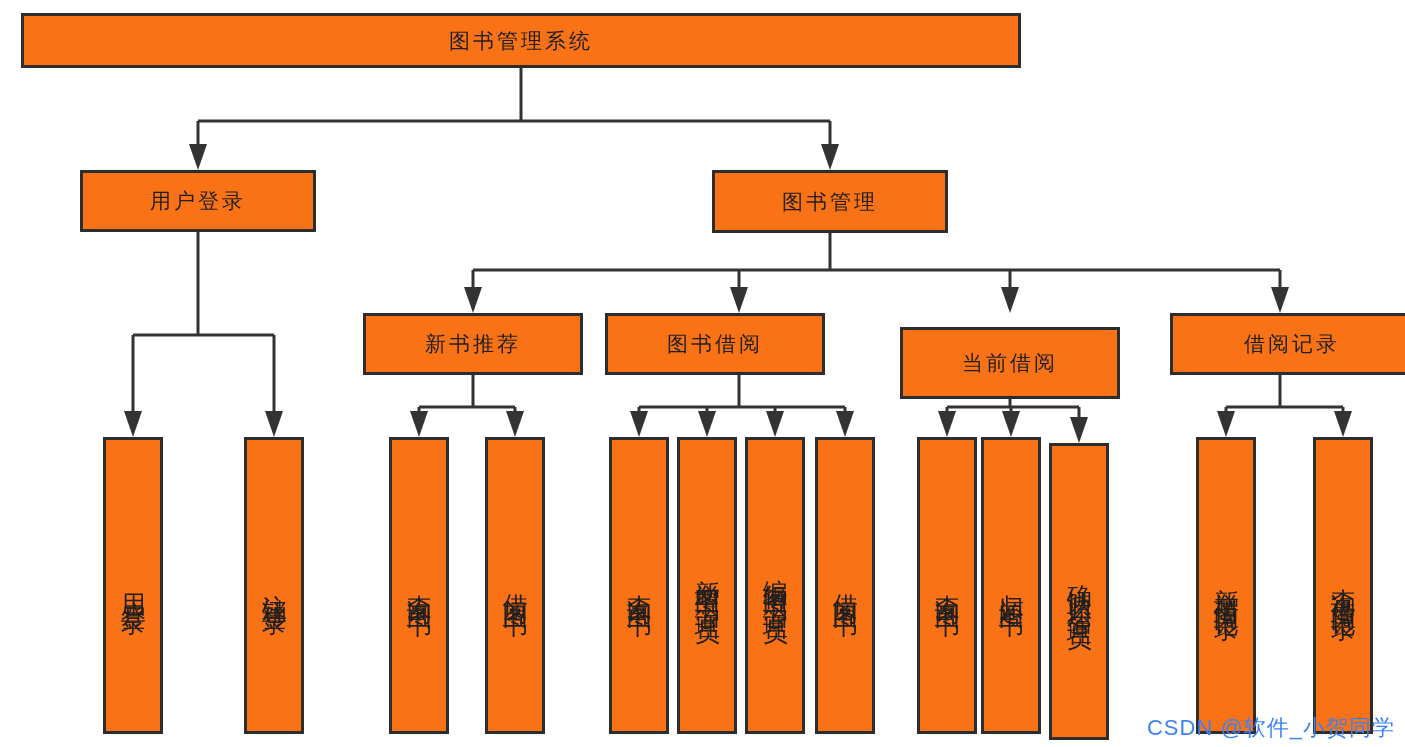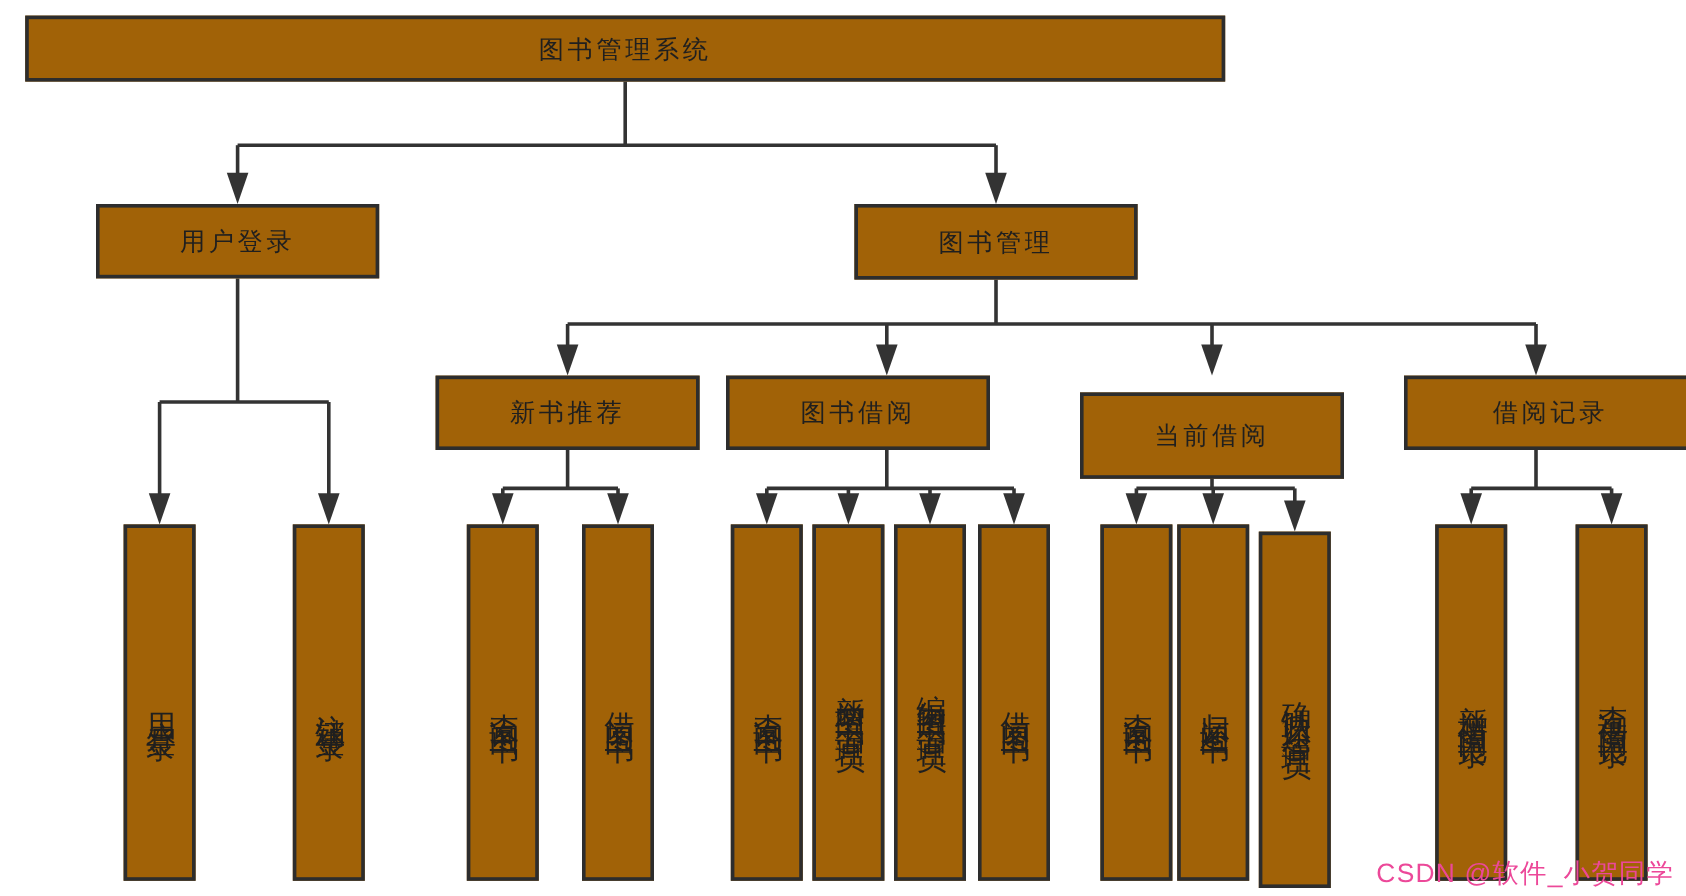--- a/index.html
+++ b/index.html
@@ -9,21 +9,21 @@
     height: 747px;
     background: #ffffff;
     font-family: "Liberation Sans", "DejaVu Sans", sans-serif;
     overflow: hidden;
   }
   svg.wires { position: absolute; left: 0; top: 0; z-index: 0; }
   .wires line { stroke: #333333; stroke-width: 3; fill: none; }
   .wires polygon { fill: #333333; stroke: none; }
   .box {
     position: absolute;
-    background: #a16207;
+    background: #f97316;
     border: 3px solid #2d2d2d;
     box-sizing: border-box;
     display: flex;
     align-items: center;
     justify-content: center;
     color: #1f1f1f;
     z-index: 1;
   }
   .hbox { font-size: 21px; letter-spacing: 3px; white-space: nowrap; }
   .vbox { width: 60px; height: 297px; }
@@ -34,21 +34,21 @@
     letter-spacing: 6px;
     line-height: 1.1;
     white-space: nowrap;
   }
   .watermark {
     position: absolute;
     right: 10px;
     bottom: 4px;
     font-size: 22px;
     letter-spacing: 1px;
-    color: #ec4899;
+    color: #3b82f6;
     z-index: 3;
     white-space: nowrap;
   }
 </style>
 </head>
 <body>
 
 <div class="canvas">
 
   <svg class="wires" width="1405" height="747">

